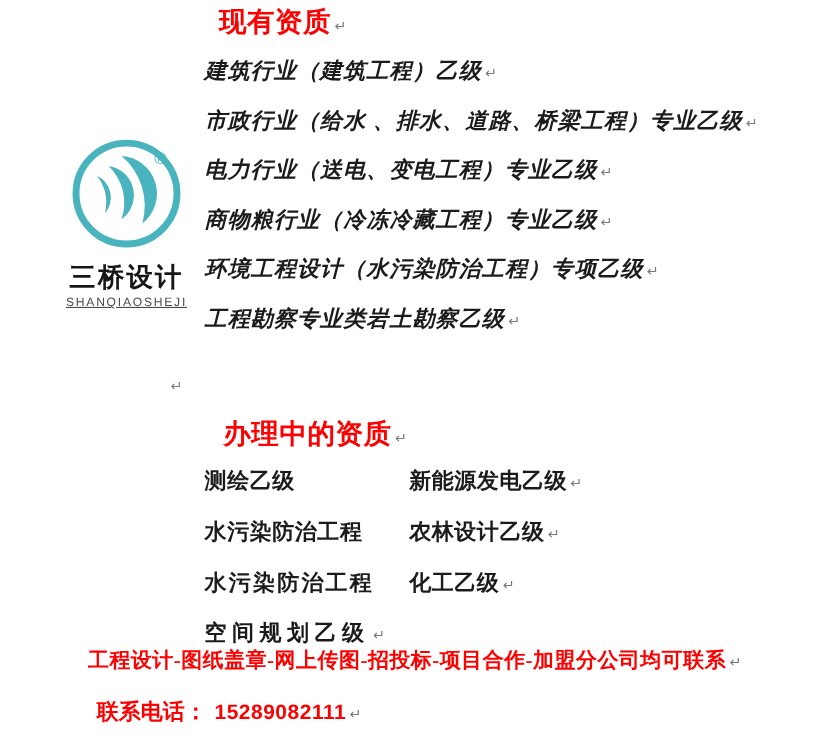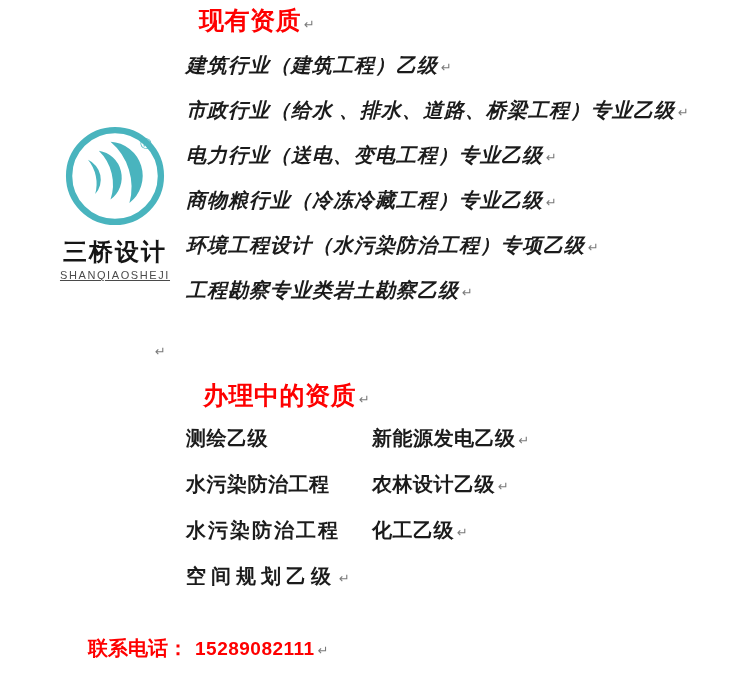--- a/index.html
+++ b/index.html
@@ -113,16 +113,17 @@
 
   <div class="sec-title sec2-title"><span>办理中的资质</span><span class="pmark">↵</span></div>
 
   <div class="qual-rows">
     <div class="qual-row"><span class="cell-l">测绘乙级</span><span class="cell-r">新能源发电乙级</span><span class="pmark">↵</span></div>
     <div class="qual-row"><span class="cell-l">水污染防治工程</span><span class="cell-r">农林设计乙级</span><span class="pmark">↵</span></div>
     <div class="qual-row"><span class="cell-l semi">水污染防治工程</span><span class="cell-r">化工乙级</span><span class="pmark">↵</span></div>
     <div class="qual-row"><span class="cell-l loose">空间规划乙级</span><span class="pmark">↵</span></div>
   </div>
 
+  <div class="footer-services"><span>工程设计-图纸盖章-网上传图-招投标-项目合作-加盟分公司均可联系</span><span class="pmark">↵</span></div>
 
   <div class="footer-contact"><span>联系电话：</span><span class="phone">15289082111</span><span class="pmark">↵</span></div>
 
 </div>
 
 </body></html>

